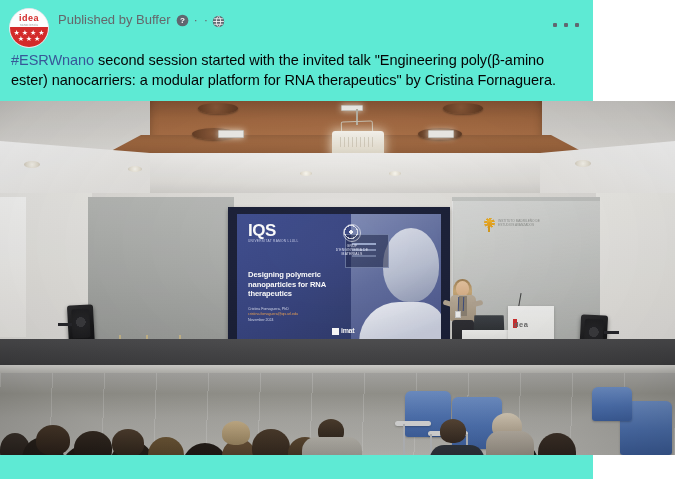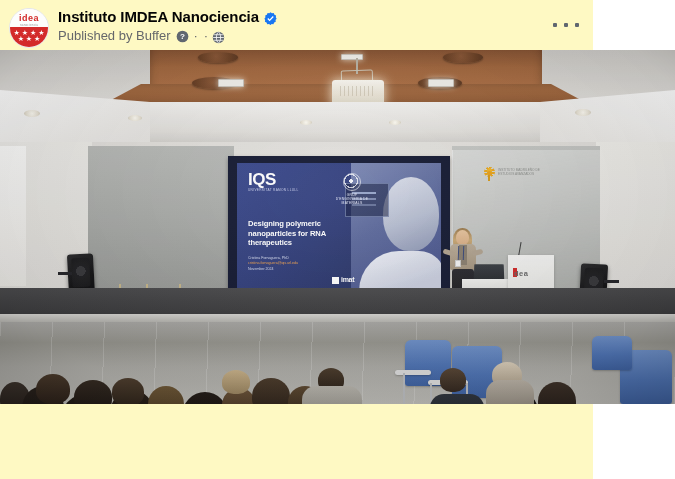--- a/index.html
+++ b/index.html
@@ -12,21 +12,21 @@
     height: 479px;
     overflow: hidden;
     font-family: "Liberation Sans", sans-serif;
     -webkit-font-smoothing: antialiased;
   }
 
   .post {
     position: relative;
     width: 593px;
     height: 479px;
-    background: #fef9c3;
+    background: #5eead4;
     box-sizing: border-box;
   }
 
   
   .post-header {
     display: flex;
     align-items: flex-start;
     padding: 8px 10px 0 9px;
     height: 46px;
     box-sizing: border-box;
@@ -755,29 +755,20 @@
         <i>i</i><span>dea</span>
       </div>
       <div class="av-sub">nanociencia</div>
       <div class="av-stars">
         <span>★ ★ ★ ★</span>
         <span>★ ★ ★</span>
       </div>
     </div>
 
     <div class="header-text">
-      <div class="page-name-row">
-        <span class="page-name">Instituto IMDEA Nanociencia</span>
-        <span class="verified">
-          <svg viewBox="0 0 16 16" width="13" height="13" aria-hidden="true">
-            <path fill="#1877f2" d="M8 .6l1.9 1.4 2.3-.3 1 2.1 2.1 1-.3 2.3L16 9l-1.4 1.9.3 2.3-2.1 1-1 2.1-2.3-.3L8 17.4 6.1 16l-2.3.3-1-2.1-2.1-1 .3-2.3L0 9l1.4-1.9L1.1 4.8l2.1-1 1-2.1 2.3.3L8 .6z" transform="scale(0.94) translate(0.5,-0.3)"></path>
-            <path fill="#ffffff" d="M6.9 11.3L4.1 8.6l1.1-1.1 1.7 1.6 4-4.1 1.1 1.1z"></path>
-          </svg>
-        </span>
-      </div>
 
       <div class="meta-row">
         <span>Published by Buffer</span>
         <span class="help-icon">
           <svg viewBox="0 0 16 16" width="13" height="13" aria-hidden="true">
             <circle cx="8" cy="8" r="7.2" fill="#606770"></circle>
             <text x="8" y="11.6" font-size="10" font-weight="bold" fill="#ffffff" text-anchor="middle" font-family="Liberation Sans, sans-serif">?</text>
           </svg>
         </span>
         <span class="sep">·</span>
@@ -793,20 +784,21 @@
     </div>
 
     <div class="more-menu">
       <i></i>
       <i></i>
       <i></i>
     </div>
   </div>
 
   <div class="post-body">
+    <p class="para"><span class="hashtag">#ESRWnano</span><span> second session started with the invited talk "Engineering poly(β-amino ester) nanocarriers: a modular platform for RNA therapeutics" by Cristina Fornaguera.</span></p>
   </div>
 
   <div class="photo">
 
     <div class="wall"></div>
 
     <div class="ceiling-brown"></div>
     <div class="ceiling-brown b2"></div>
 
     <div class="round-speaker" style="left:198px;top:2px;width:40px;height:11px;"></div>

